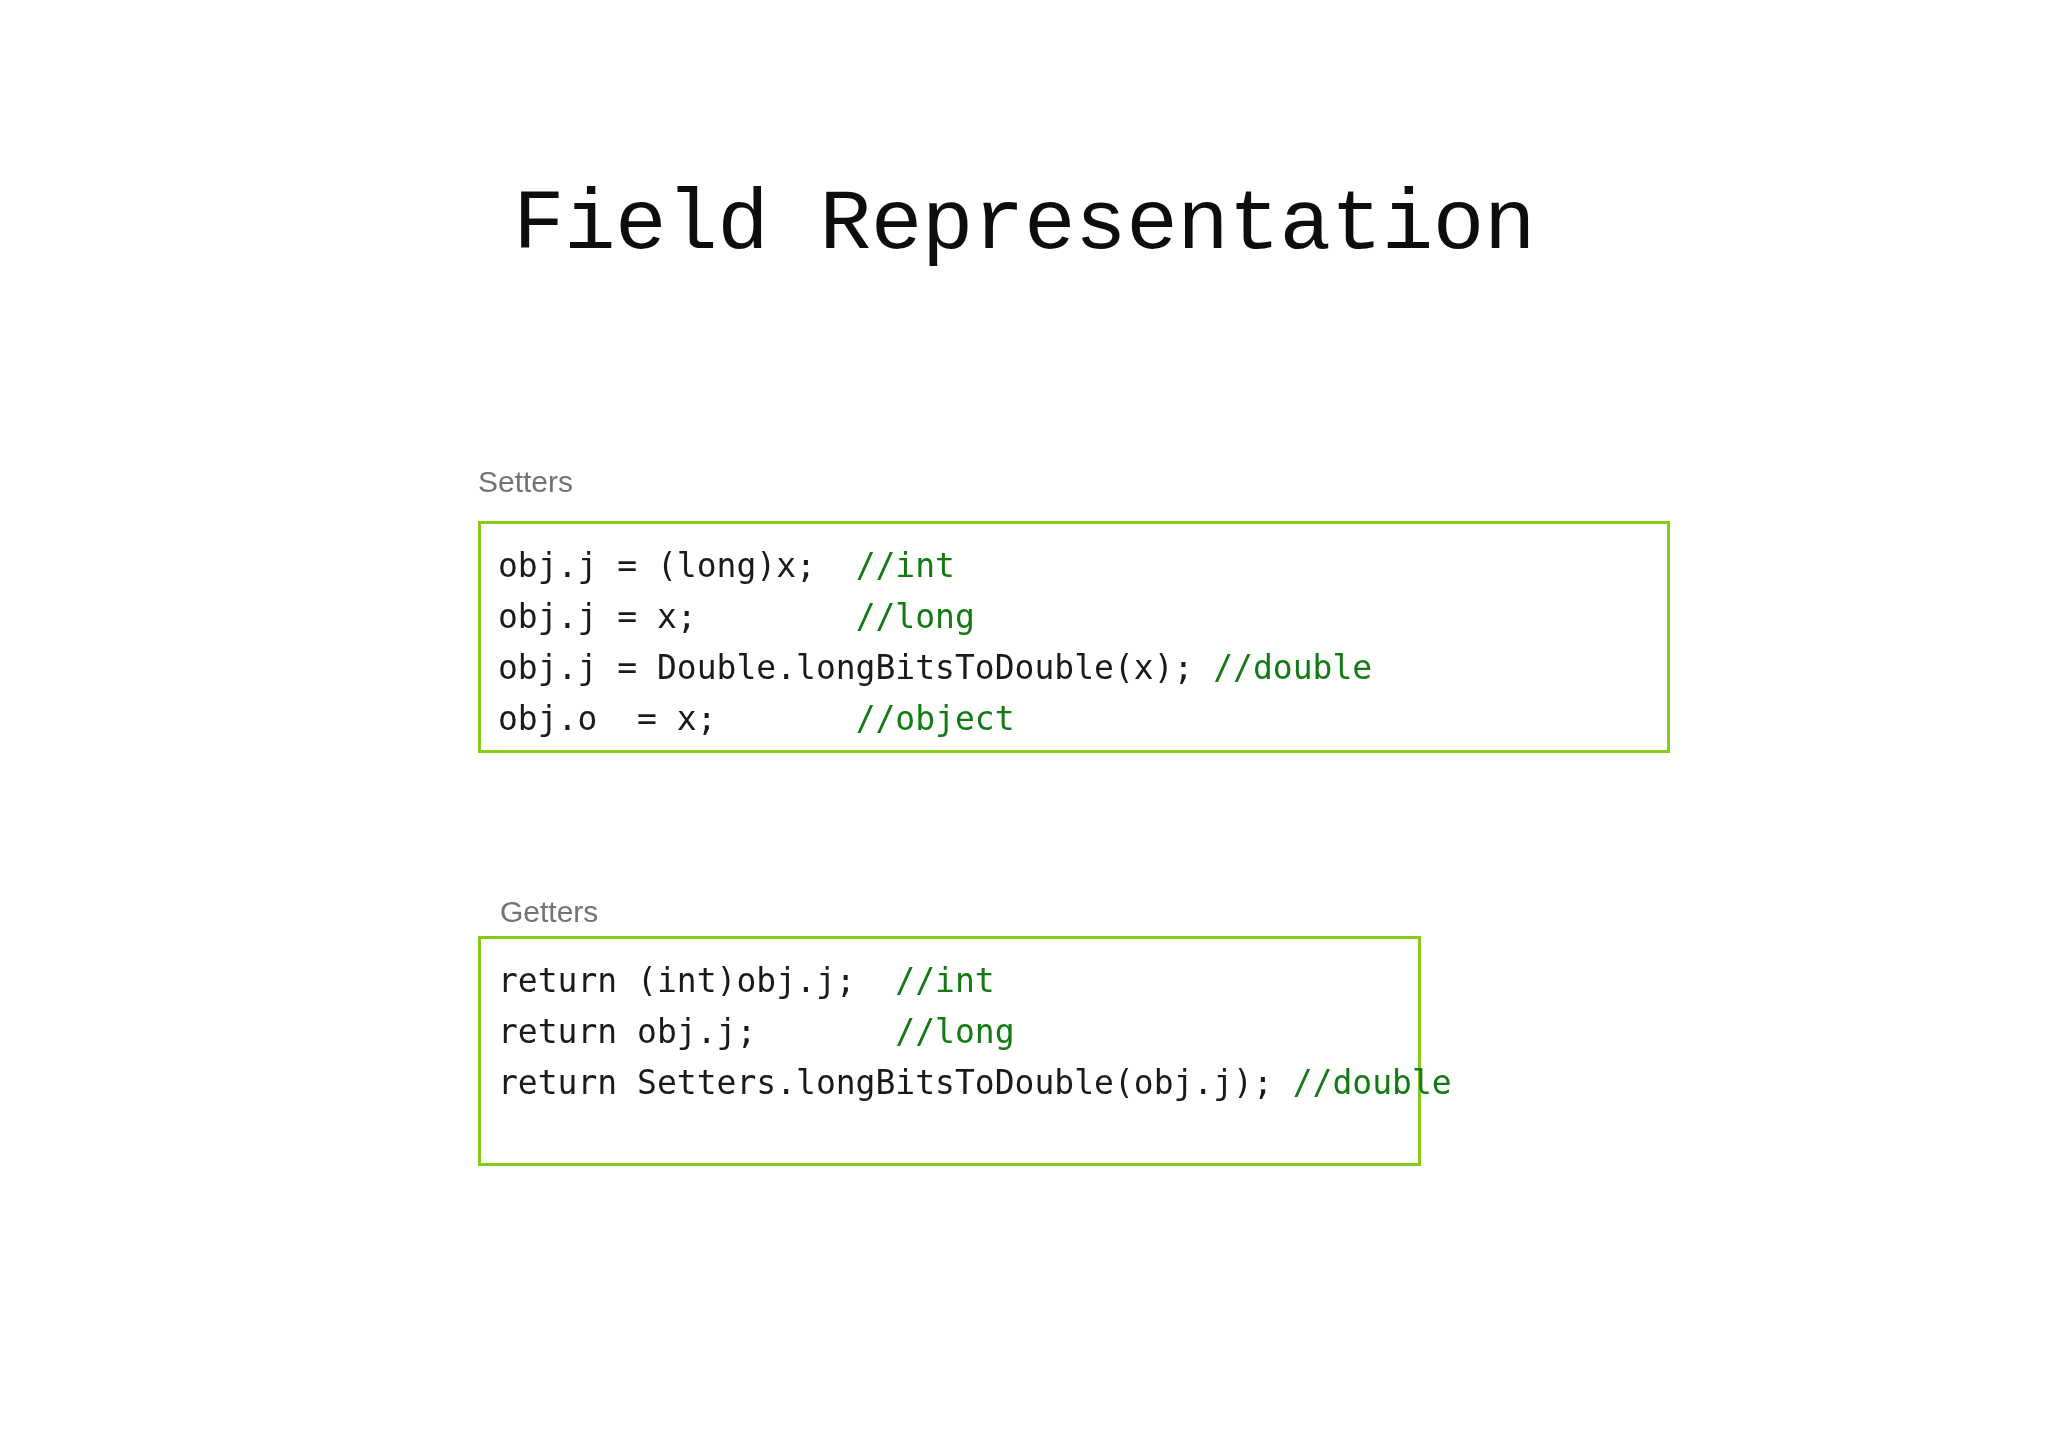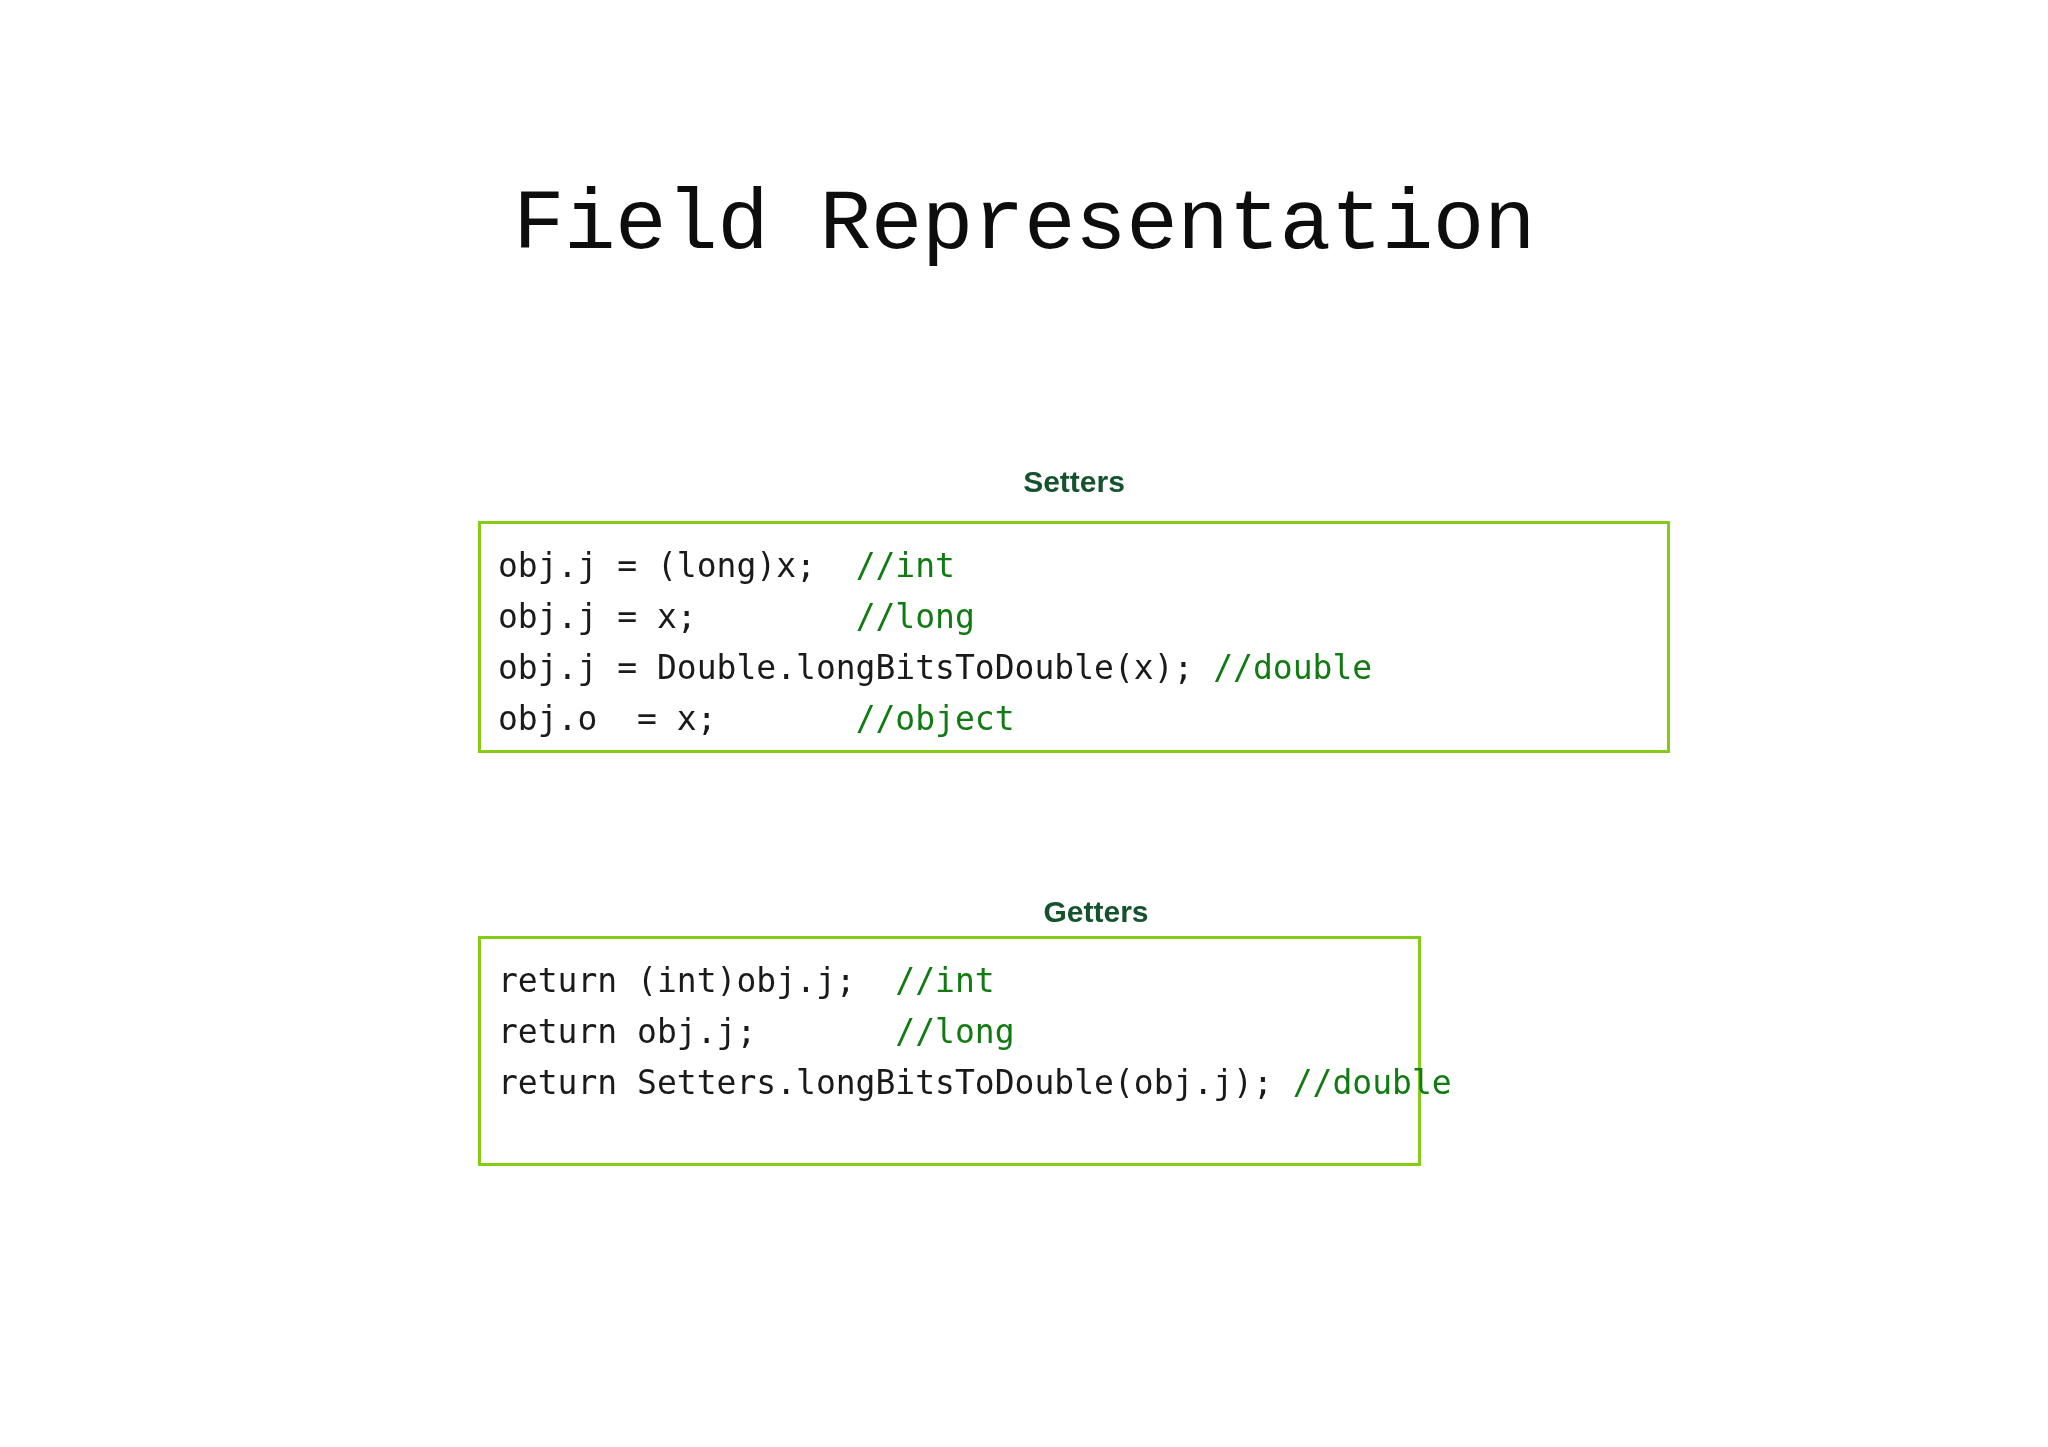--- a/index.html
+++ b/index.html
@@ -37,23 +37,22 @@
     line-height: 1.05;
     white-space: nowrap;
     margin-top: 12px;
   }
 
   
   .section-caption {
     position: absolute;
     font-family: "Liberation Sans", sans-serif;
     font-size: 30px;
-    font-weight: 700;
-    color: #14532d;
-    text-align: center;
+    font-weight: 400;
+    color: #737373;
     white-space: nowrap;
   }
   #setters-caption { left: 478px; width: 1192px; top: 465px; }
   #getters-caption { left: 500px; width: 1192px; top: 895px; }
 
   
   .code-box {
     position: absolute;
     box-sizing: border-box;
     border: 3px solid #84cc16;

